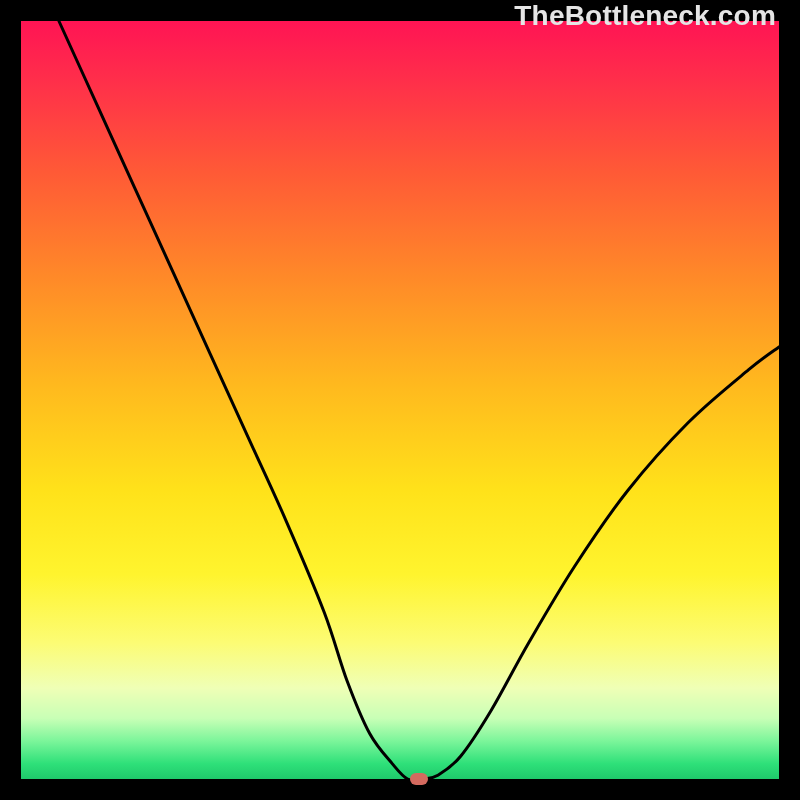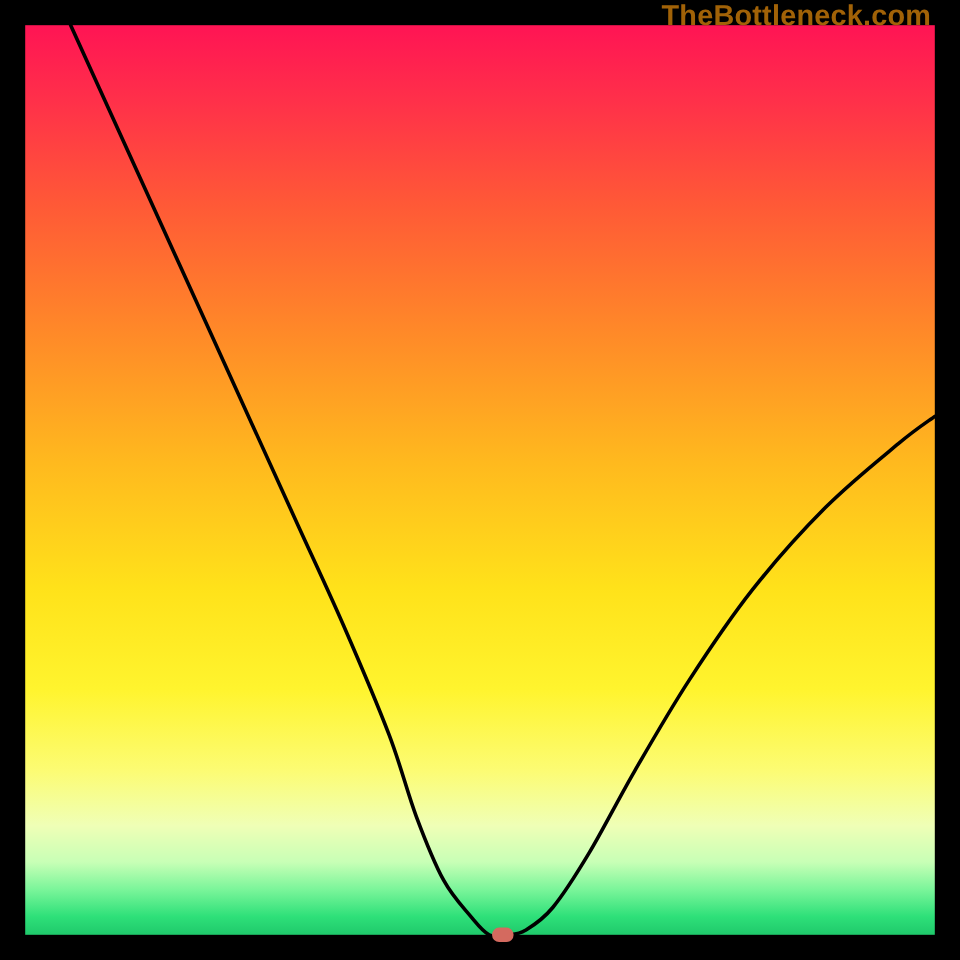--- a/index.html
+++ b/index.html
@@ -40,23 +40,23 @@
       #7bf59a 95%,
       #2ee079 98%,
       #1fc96b 100%
     );
   }
   .watermark {
     position: absolute;
     top: 0px;
     right: 24px;
     font-family: Arial, Helvetica, sans-serif;
-    font-size: 24px;
+    font-size: 28px;
     font-weight: 600;
-    color: #a16207;
+    color: #e5e5e5;
     letter-spacing: 0.2px;
     user-select: none;
   }
   svg.curve {
     position: absolute;
     left: 21px;
     top: 21px;
     width: 758px;
     height: 758px;
     overflow: visible;

